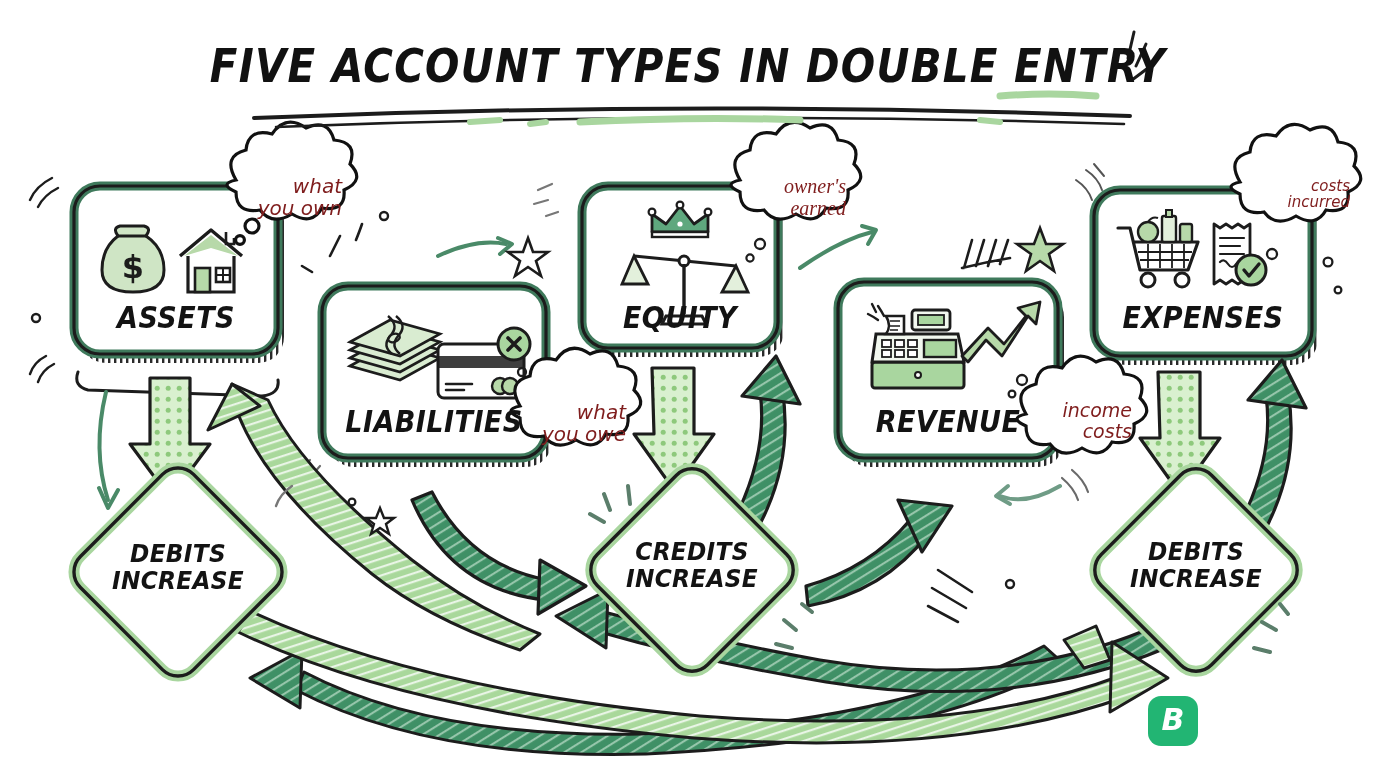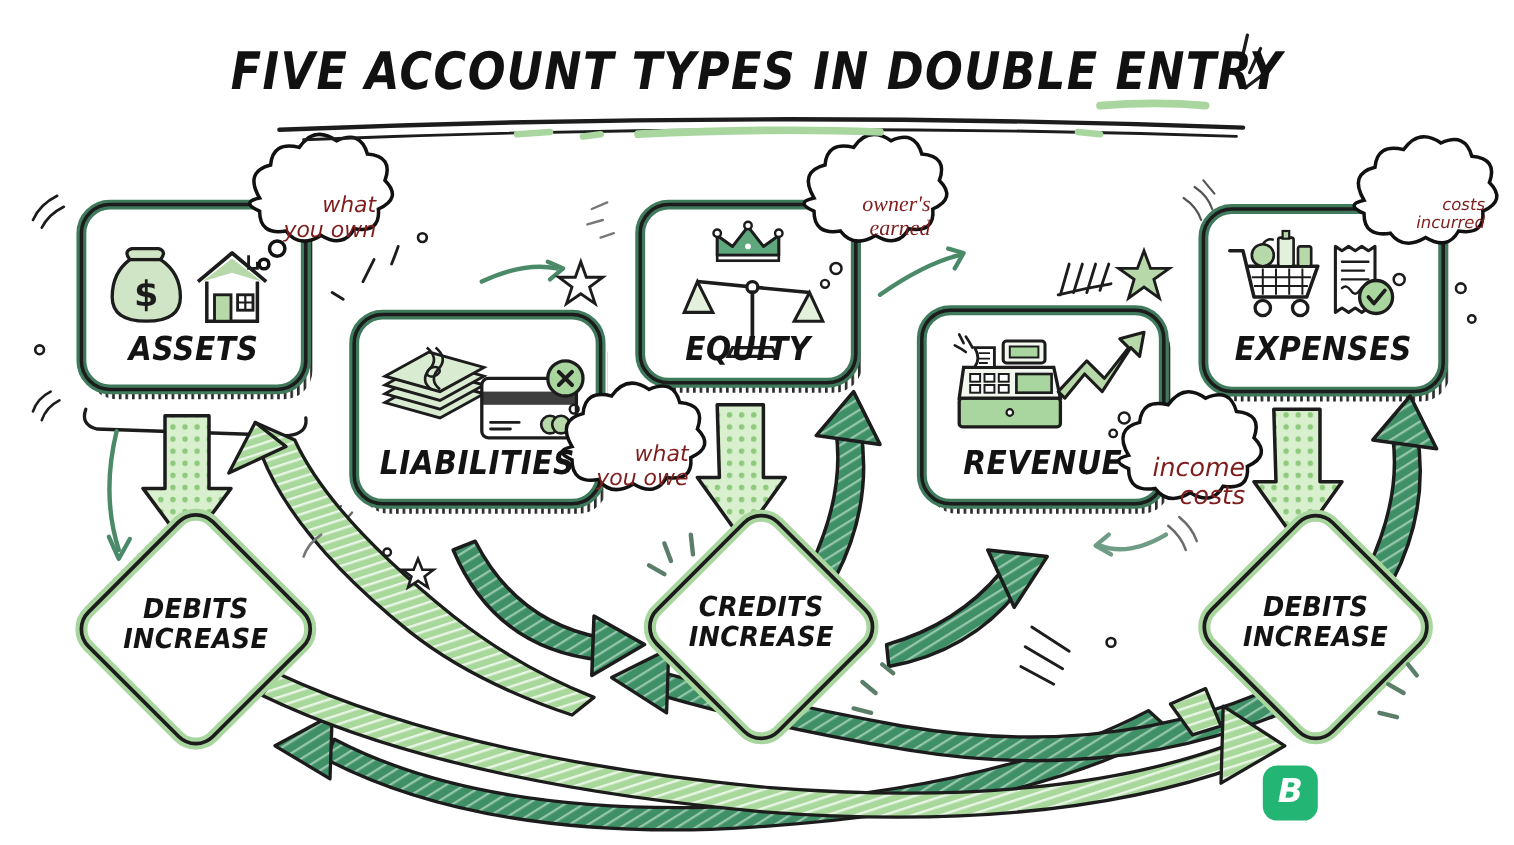--- a/index.html
+++ b/index.html
@@ -390,21 +390,21 @@
     <div class="bubble-text" style="left:518px;top:402px;width:108px;font-size:20px;">
       <div>what</div>
       <div>you owe</div>
     </div>
 
     <div class="bubble-text" style="left:738px;top:176px;width:108px;font-size:20px;font-family:Liberation Serif, serif;">
       <div>owner's</div>
       <div>earned</div>
     </div>
 
-    <div class="bubble-text" style="left:1024px;top:414px;width:108px;font-size:23px;">
+    <div class="bubble-text" style="left:1024px;top:400px;width:108px;font-size:19px;">
       <div>income</div>
       <div>costs</div>
     </div>
 
     <div class="bubble-text" style="left:1238px;top:178px;width:112px;font-size:15px;">
       <div>costs</div>
       <div>incurred</div>
     </div>
 
     <div class="diamond-text" style="left:88px;top:540px;width:180px;font-size:25px;">

